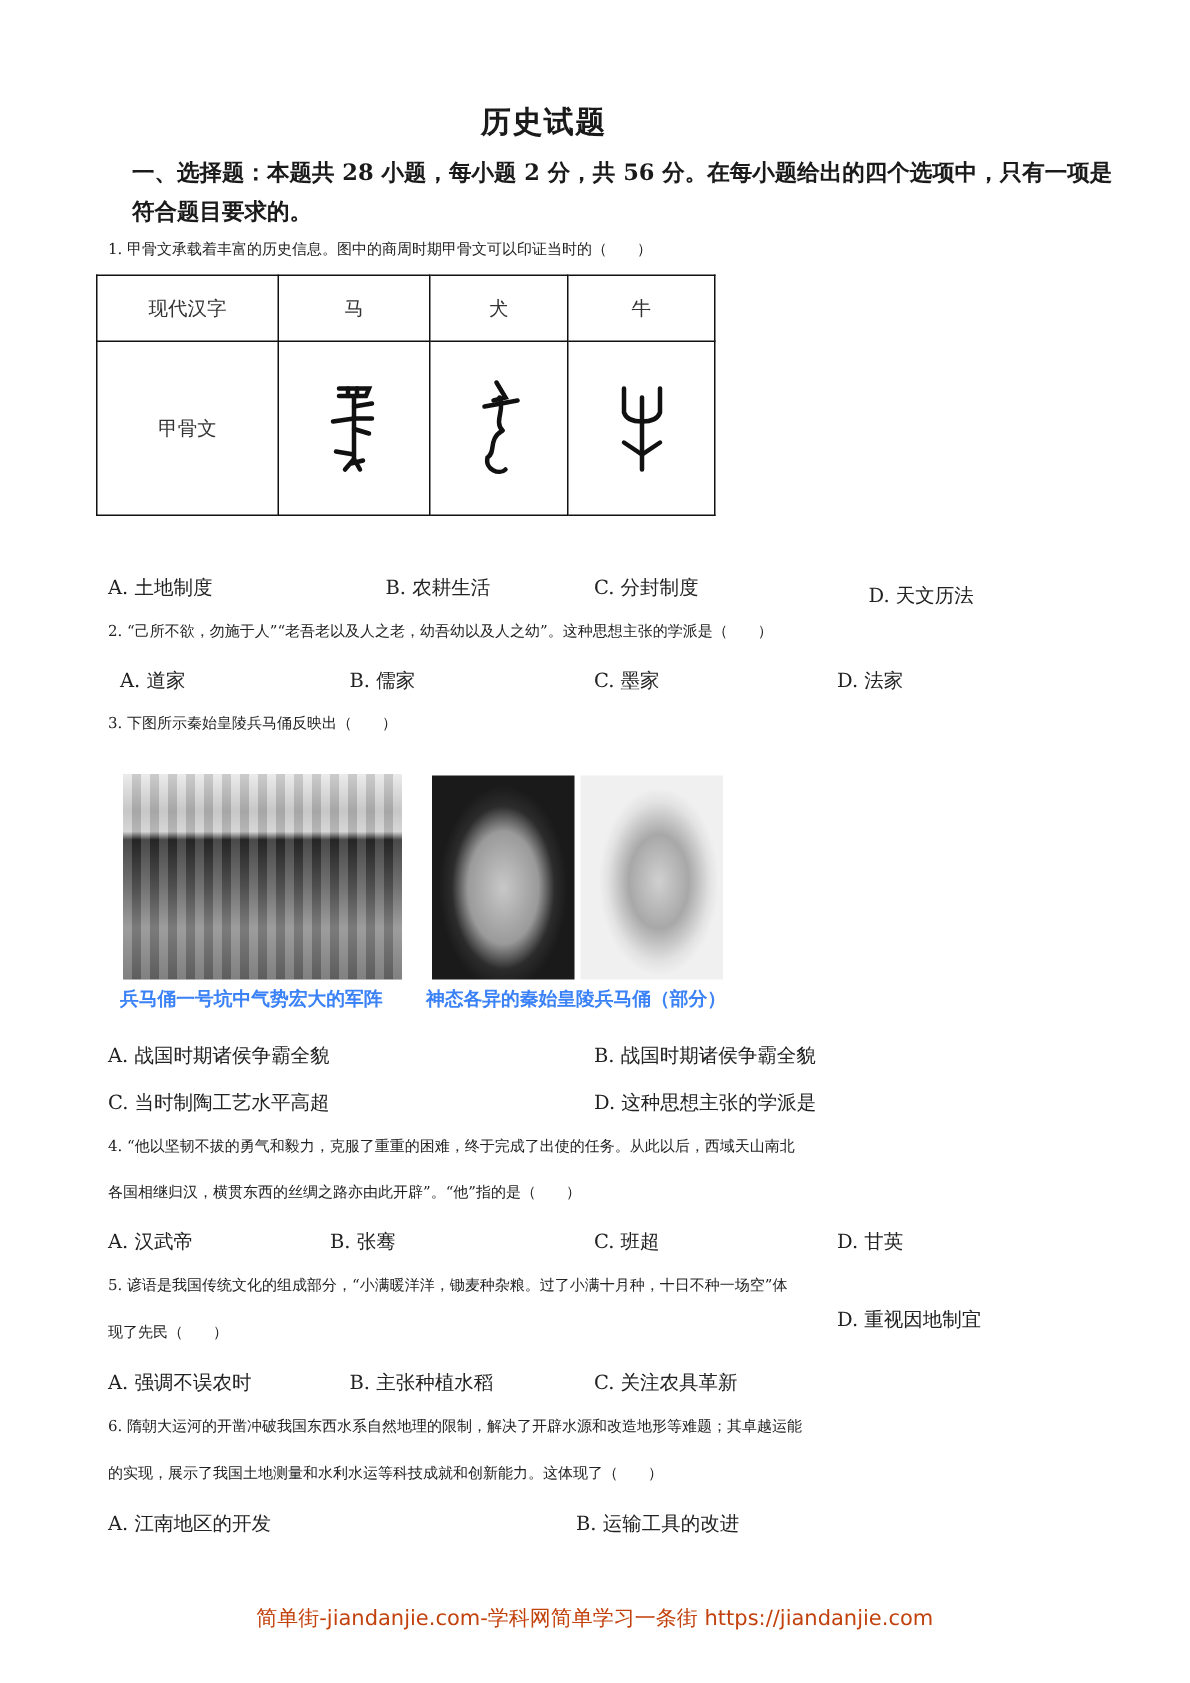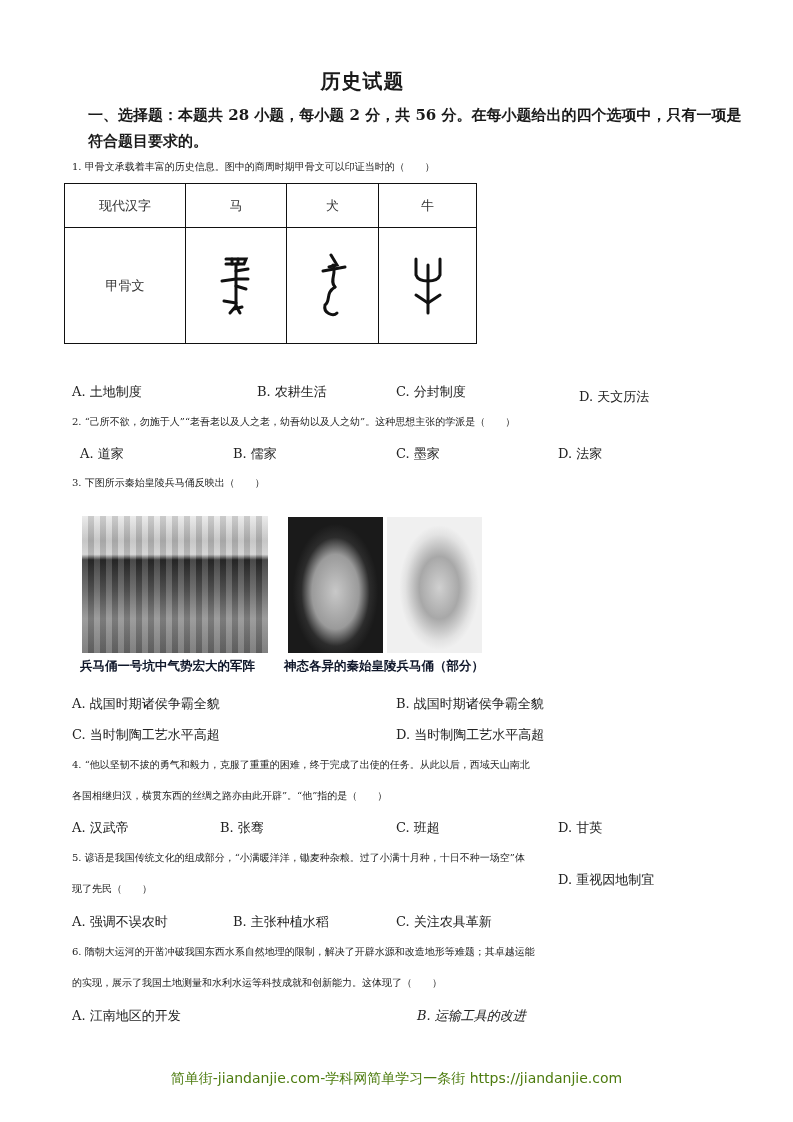--- a/index.html
+++ b/index.html
@@ -7,22 +7,22 @@
          font-family: "DejaVu Serif", "Liberation Serif", serif; color: #1a1a1a; }
   .abs { position: absolute; }
   .title { left: 0; width: 725px; top: 68px; text-align: center; font-size: 20px; font-weight: bold; letter-spacing: 1px; }
   .section { left: 88px; width: 660px; top: 102px; font-size: 15px; font-weight: bold; line-height: 26px; }
   .q { left: 72px; width: 660px; font-size: 10px; line-height: 30px; color: #222; }
   .opt { font-size: 13px; color: #222; }
   table.oracle { position: absolute; left: 64px; top: 183px; border-collapse: collapse; }
   table.oracle td { border: 1.5px solid #111; text-align: center; font-size: 13px; color: #333; padding: 0; }
   .glyph svg { display: block; margin: 0 auto; }
   .photo { position: absolute; overflow: hidden; }
-  .caption { position: absolute; font-size: 12.5px; font-weight: bold; color: #0f172a; white-space: nowrap; }
-  .footer { left: 0; width: 793px; top: 1070px; text-align: center; font-family: "DejaVu Sans", sans-serif; font-size: 14px; color: #4d7c0f; }
+  .caption { position: absolute; font-size: 12.5px; font-weight: bold; color: #3b82f6; white-space: nowrap; }
+  .footer { left: 0; width: 793px; top: 1070px; text-align: center; font-family: "DejaVu Sans", sans-serif; font-size: 14px; color: #c2410c; }
 </style>
 </head>
 <body>
 
 <div class="abs title">历史试题</div>
 <div class="abs section">一、选择题：本题共 28 小题，每小题 2 分，共 56 分。在每小题给出的四个选项中，只有一项是符合题目要求的。</div>
 
 <div class="abs q" style="top:152px;">1. 甲骨文承载着丰富的历史信息。图中的商周时期甲骨文可以印证当时的（　　）</div>
 <table class="oracle">
   <tbody>
@@ -78,34 +78,34 @@
 <div class="photo" style="left:82px; top:516px; width:186px; height:137px; background: linear-gradient(180deg,#e8e8e8 0%,#bdbdbd 18%,#cfcfcf 28%,#2a2a2a 32%,#5a5a5a 55%,#8c8c8c 75%,#6a6a6a 100%);">
   <div style="position:absolute;left:0;top:0;width:100%;height:100%;background:repeating-linear-gradient(90deg,rgba(255,255,255,0.15) 0 6px,rgba(0,0,0,0.12) 6px 12px);"></div>
 </div>
 <div class="caption" style="left:80px; top:658px;">兵马俑一号坑中气势宏大的军阵</div>
 <div class="photo" style="left:288px; top:517px; width:95px; height:136px; background: radial-gradient(ellipse 45% 50% at 50% 55%, #c8c8c8 0%, #9a9a9a 55%, #2c2c2c 80%, #1a1a1a 100%);"></div>
 <div class="photo" style="left:387px; top:517px; width:95px; height:136px; background: radial-gradient(ellipse 42% 46% at 55% 52%, #d0d0d0 0%, #a8a8a8 50%, #e2e2e2 85%, #f0f0f0 100%);"></div>
 <div class="caption" style="left:284px; top:658px;">神态各异的秦始皇陵兵马俑（部分）</div>
 <div class="abs opt" style="left:72px; top:695px;">A. 战国时期诸侯争霸全貌</div>
 <div class="abs opt" style="left:396px; top:695px;">B. 战国时期诸侯争霸全貌</div>
 <div class="abs opt" style="left:72px; top:726px;">C. 当时制陶工艺水平高超</div>
-<div class="abs opt" style="left:396px; top:726px;">D. 当时制陶工艺水平高超</div>
+<div class="abs opt" style="left:396px; top:726px;">D. 这种思想主张的学派是</div>
 
 <div class="abs q" style="top:750px;">4. “他以坚韧不拔的勇气和毅力，克服了重重的困难，终于完成了出使的任务。从此以后，西域天山南北</div>
 <div class="abs q" style="top:781px;">各国相继归汉，横贯东西的丝绸之路亦由此开辟”。“他”指的是（　　）</div>
 <div class="abs opt" style="left:72px; top:819px;">A. 汉武帝</div>
 <div class="abs opt" style="left:220px; top:819px;">B. 张骞</div>
 <div class="abs opt" style="left:396px; top:819px;">C. 班超</div>
 <div class="abs opt" style="left:558px; top:819px;">D. 甘英</div>
 
 <div class="abs q" style="top:843px;">5. 谚语是我国传统文化的组成部分，“小满暖洋洋，锄麦种杂粮。过了小满十月种，十日不种一场空”体</div>
 <div class="abs q" style="top:874px;">现了先民（　　）</div>
 <div class="abs opt" style="left:72px; top:913px;">A. 强调不误农时</div>
 <div class="abs opt" style="left:233px; top:913px;">B. 主张种植水稻</div>
 <div class="abs opt" style="left:396px; top:913px;">C. 关注农具革新</div>
 <div class="abs opt" style="left:558px; top:871px;">D. 重视因地制宜</div>
 
 <div class="abs q" style="top:937px;">6. 隋朝大运河的开凿冲破我国东西水系自然地理的限制，解决了开辟水源和改造地形等难题；其卓越运能</div>
 <div class="abs q" style="top:968px;">的实现，展示了我国土地测量和水利水运等科技成就和创新能力。这体现了（　　）</div>
 <div class="abs opt" style="left:72px; top:1007px;">A. 江南地区的开发</div>
-<div class="abs opt" style="left:417px; top:1007px;font-style:italic;">B. 运输工具的改进</div>
+<div class="abs opt" style="left:384px; top:1007px;">B. 运输工具的改进</div>
 
 <div class="abs footer">简单街-jiandanjie.com-学科网简单学习一条街 https://jiandanjie.com</div>
 
 </body></html>

